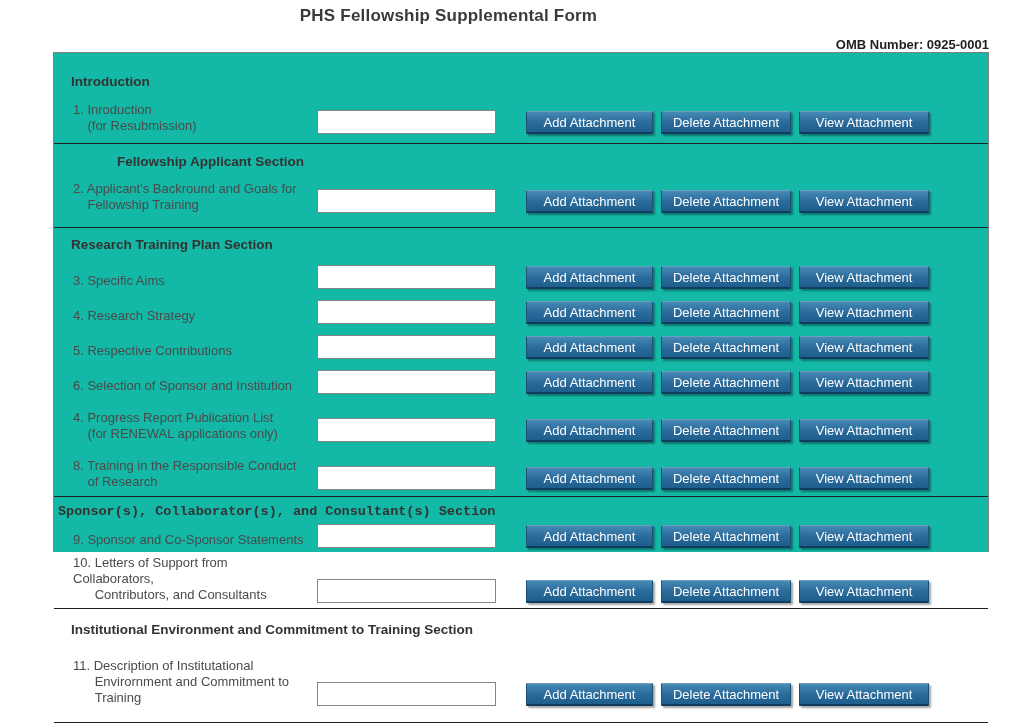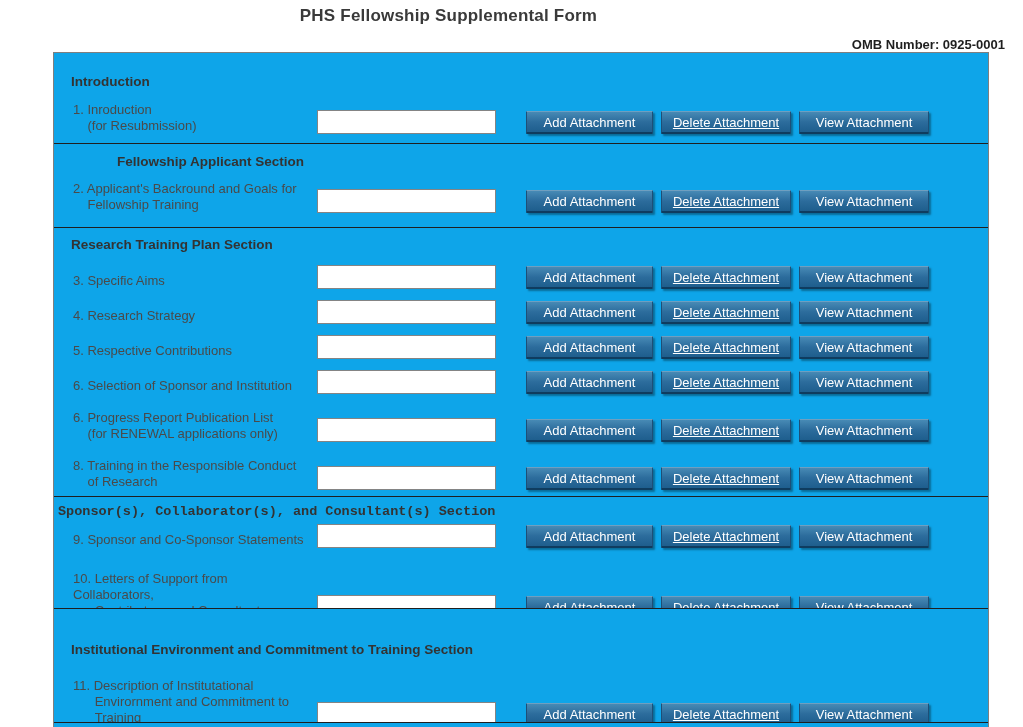--- a/index.html
+++ b/index.html
@@ -1,54 +1,54 @@
 <!DOCTYPE html>
 <html><head>
 <meta charset="utf-8">
 <style>
   * { margin:0; padding:0; }
   html,body { width:1023px; height:727px; background:#ffffff; overflow:hidden;
               font-family:"Liberation Sans", sans-serif; position:relative; }
 
   .page-title { position:absolute; top:6px; left:0; width:897px; text-align:center;
                 font-size:17px; font-weight:bold; color:#3a3a3a; letter-spacing:0.2px; }
-  .omb { position:absolute; top:37px; right:18px; font-size:13px; font-weight:bold; color:#1f1f1f; }
+  .omb { position:absolute; top:37px; right:34px; font-size:13px; font-weight:bold; color:#1f1f1f; }
 
-  .form-box { position:absolute; top:52px; left:53px; width:936px; height:675px;
-              box-sizing:border-box; border:1px solid #7f7f7f; border-bottom:none; background:#0ea5e9; }
+  .form-box { position:absolute; top:52px; left:53px; width:936px; height:500px;
+              box-sizing:border-box; border:1px solid #7f7f7f; border-bottom:none; background:#14b8a6; }
 
   .section { box-sizing:border-box; border-bottom:1px solid #1f1f1f; overflow:hidden; }
   .s1 { height:91px;  padding-top:21px; }
   .s2 { height:84px;  padding-top:10px; }
   .s3 { height:269px; padding-top:9px;  }
   .s4 { height:112px; padding-top:7px;  }
   .s5 { height:114px; padding-top:13px; }
 
   .heading { font-size:13.5px; font-weight:bold; color:#333333; margin:0 0 8px 17px; }
   .s2 .heading { margin-bottom:7px;padding-left:46px; }
   .s3 .heading { margin-bottom:13px; }
   .s4 .heading { margin-bottom:5px; margin-left:4px;font-family:Liberation Mono, monospace; }
-  .s5 .heading { margin-bottom:16px;margin-top:20px; }
+  .s5 .heading { margin-bottom:16px; }
 
   .row { display:flex; align-items:flex-end; margin-bottom:11px; }
-  .s4 .row-9 { margin-bottom:18px; }
+  .s4 .row-9 { margin-bottom:2px; }
   .label { box-sizing:border-box; width:263px; padding:5px 6px 0 19px;
            font-size:13px; line-height:16px; color:#4a4a4a; white-space:pre-wrap; }
   .field { box-sizing:border-box; width:179px; height:24px; border:1px solid #848484;
            background:#ffffff; font-size:13px; padding:0 4px;
            font-family:"Liberation Sans", sans-serif; }
   .btns { display:flex; margin-left:30px; }
   .btn { box-sizing:border-box; height:23px; margin-right:8px; cursor:pointer;
          color:#ffffff; font-size:13px; font-family:"Liberation Sans", sans-serif;
          text-align:center; border:1px solid #1d4f77; border-top:1px solid #6f9fc0;
          border-bottom:2px solid #0f3c5f; border-radius:1px;
          background:linear-gradient(to bottom, #478ab5 0%, #2c6c9c 50%, #1e5e8d 100%);
          box-shadow:2px 2px 2px rgba(0,0,0,0.35); }
   .btn-add  { width:127px; }
-  .btn-del  { width:130px;text-decoration:underline; }
+  .btn-del  { width:130px; }
   .btn-view { width:130px; }
 </style>
 </head>
 <body>
 
 <div class="page-title">PHS Fellowship Supplemental Form</div>
 <div class="omb">OMB Number: 0925-0001</div>
 
 <div class="form-box">
 
@@ -112,21 +112,21 @@
     <div class="row">
       <div class="label">6. Selection of Sponsor and Institution</div>
       <input type="text" class="field" value="" style="">
       <div class="btns">
         <button class="btn btn-add">Add Attachment</button>
         <button class="btn btn-del">Delete Attachment</button>
         <button class="btn btn-view">View Attachment</button>
       </div>
     </div>
     <div class="row">
-      <div class="label">6. Progress Report Publication List
+      <div class="label">4. Progress Report Publication List
     (for RENEWAL applications only)</div>
       <input type="text" class="field" value="" style="">
       <div class="btns">
         <button class="btn btn-add">Add Attachment</button>
         <button class="btn btn-del">Delete Attachment</button>
         <button class="btn btn-view">View Attachment</button>
       </div>
     </div>
     <div class="row">
       <div class="label">8. Training in the Responsible Conduct

